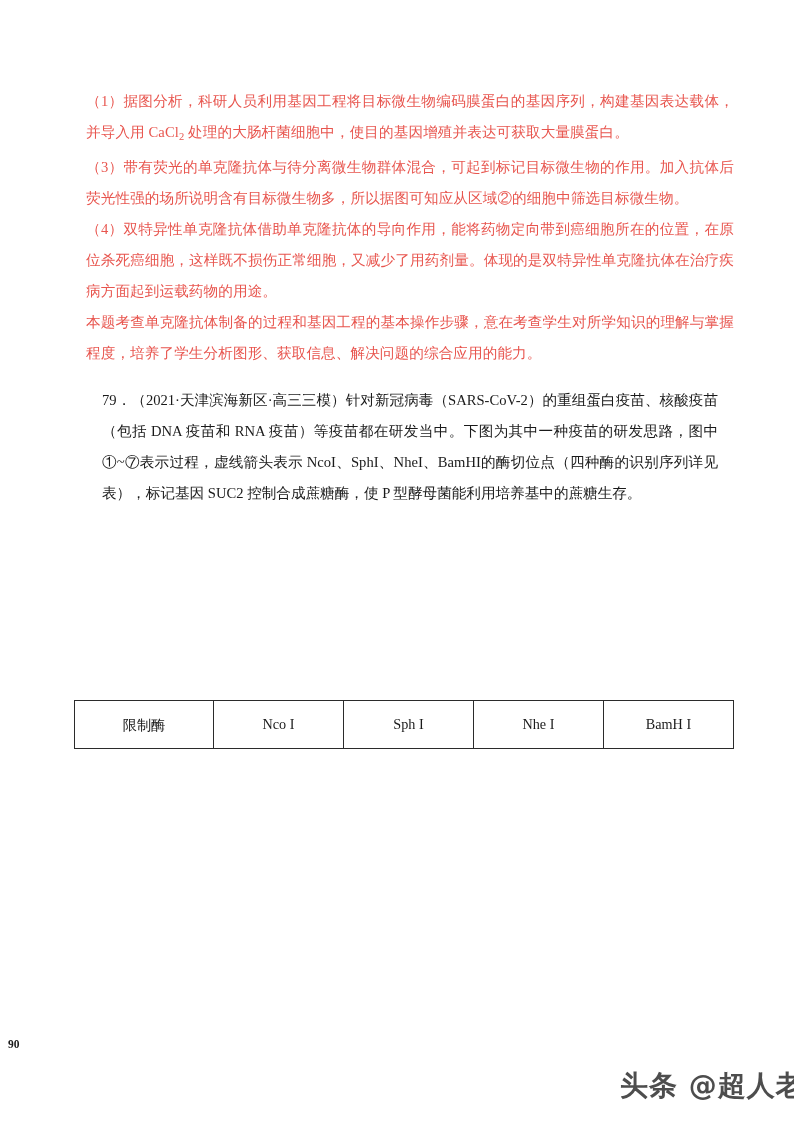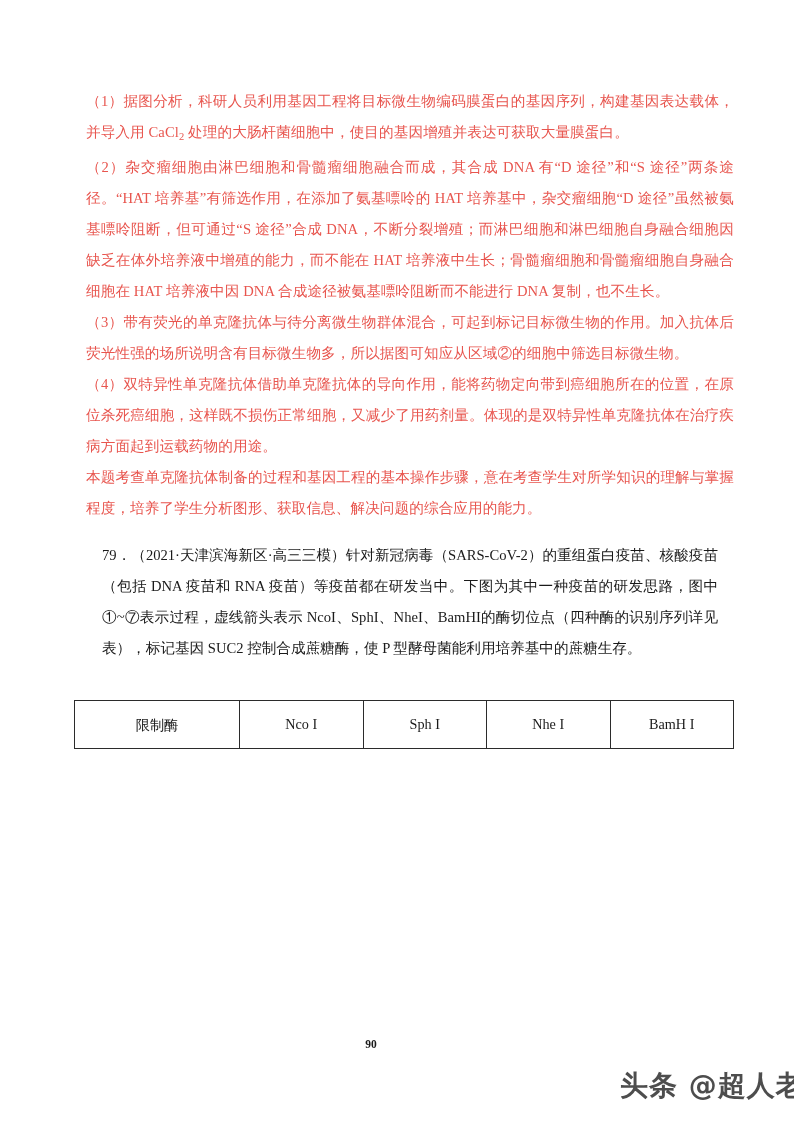--- a/index.html
+++ b/index.html
@@ -69,21 +69,21 @@
     width: 660px;
     table-layout: fixed;
   }
   table.enz td {
     border: 1px solid #2b2b2b;
     text-align: center;
     vertical-align: middle;
     font-size: 14.2px;
     color: #1a1a1a;
     font-family: "Liberation Serif", "DejaVu Serif", serif;
-    padding: 4px 16px;
+    padding: 4px 3px;
   }
   table.enz tr.row-head td {
     height: 39px;
   }
   table.enz tr.row-seq td {
     height: 62px;
   }
   td.col-label {
     width: 132px;
     line-height: 26px;
@@ -91,21 +91,21 @@
   .arrow {
     font-family: "DejaVu Sans", sans-serif;
     font-size: 12.5px;
     vertical-align: -1px;
   }
   .page-number {
     position: absolute;
     left: 0;
     top: 1038px;
     width: 726px;
-    text-align: center;
+    text-align: left;
     font-size: 11.5px;
     font-weight: bold;
     color: #1a1a1a;
     font-family: "Liberation Serif", "DejaVu Serif", serif;
   }
   .watermark {
     position: absolute;
     left: 612px;
     top: 1068px;
     width: 176px;
@@ -124,21 +124,20 @@
 </style>
 </head>
 <body>
 
 <div class="page">
 
   <div class="content">
 
     <p class="para red"><span>（1）据图分析，科研人员利用基因工程将目标微生物编码膜蛋白的基因序列，构建基因表达载体，并导入用 CaCl</span><sub>2</sub><span> 处理的大肠杆菌细胞中，使目的基因增殖并表达可获取大量膜蛋白。</span></p>
 
-    <p class="para red">（2）杂交瘤细胞由淋巴细胞和骨髓瘤细胞融合而成，其合成 DNA 有“D 途径”和“S 途径”两条途径。“HAT 培养基”有筛选作用，在添加了氨基嘌呤的 HAT 培养基中，杂交瘤细胞“D 途径”虽然被氨基嘌呤阻断，但可通过“S 途径”合成 DNA，不断分裂增殖；而淋巴细胞和淋巴细胞自身融合细胞因缺乏在体外培养液中增殖的能力，而不能在 HAT 培养液中生长；骨髓瘤细胞和骨髓瘤细胞自身融合细胞在 HAT 培养液中因 DNA 合成途径被氨基嘌呤阻断而不能进行 DNA 复制，也不生长。</p>
 
     <p class="para red">（3）带有荧光的单克隆抗体与待分离微生物群体混合，可起到标记目标微生物的作用。加入抗体后荧光性强的场所说明含有目标微生物多，所以据图可知应从区域②的细胞中筛选目标微生物。</p>
 
     <p class="para red">（4）双特异性单克隆抗体借助单克隆抗体的导向作用，能将药物定向带到癌细胞所在的位置，在原位杀死癌细胞，这样既不损伤正常细胞，又减少了用药剂量。体现的是双特异性单克隆抗体在治疗疾病方面起到运载药物的用途。</p>
 
 
     <p class="para red">本题考查单克隆抗体制备的过程和基因工程的基本操作步骤，意在考查学生对所学知识的理解与掌握程度，培养了学生分析图形、获取信息、解决问题的综合应用的能力。</p>
 
     <p class="q79">79．（2021·天津滨海新区·高三三模）针对新冠病毒（SARS-CoV-2）的重组蛋白疫苗、核酸疫苗（包括 DNA 疫苗和 RNA 疫苗）等疫苗都在研发当中。下图为其中一种疫苗的研发思路，图中①~⑦表示过程，虚线箭头表示 NcoI、SphI、NheI、BamHI的酶切位点（四种酶的识别序列详见表），标记基因 SUC2 控制合成蔗糖酶，使 P 型酵母菌能利用培养基中的蔗糖生存。</p>
 

